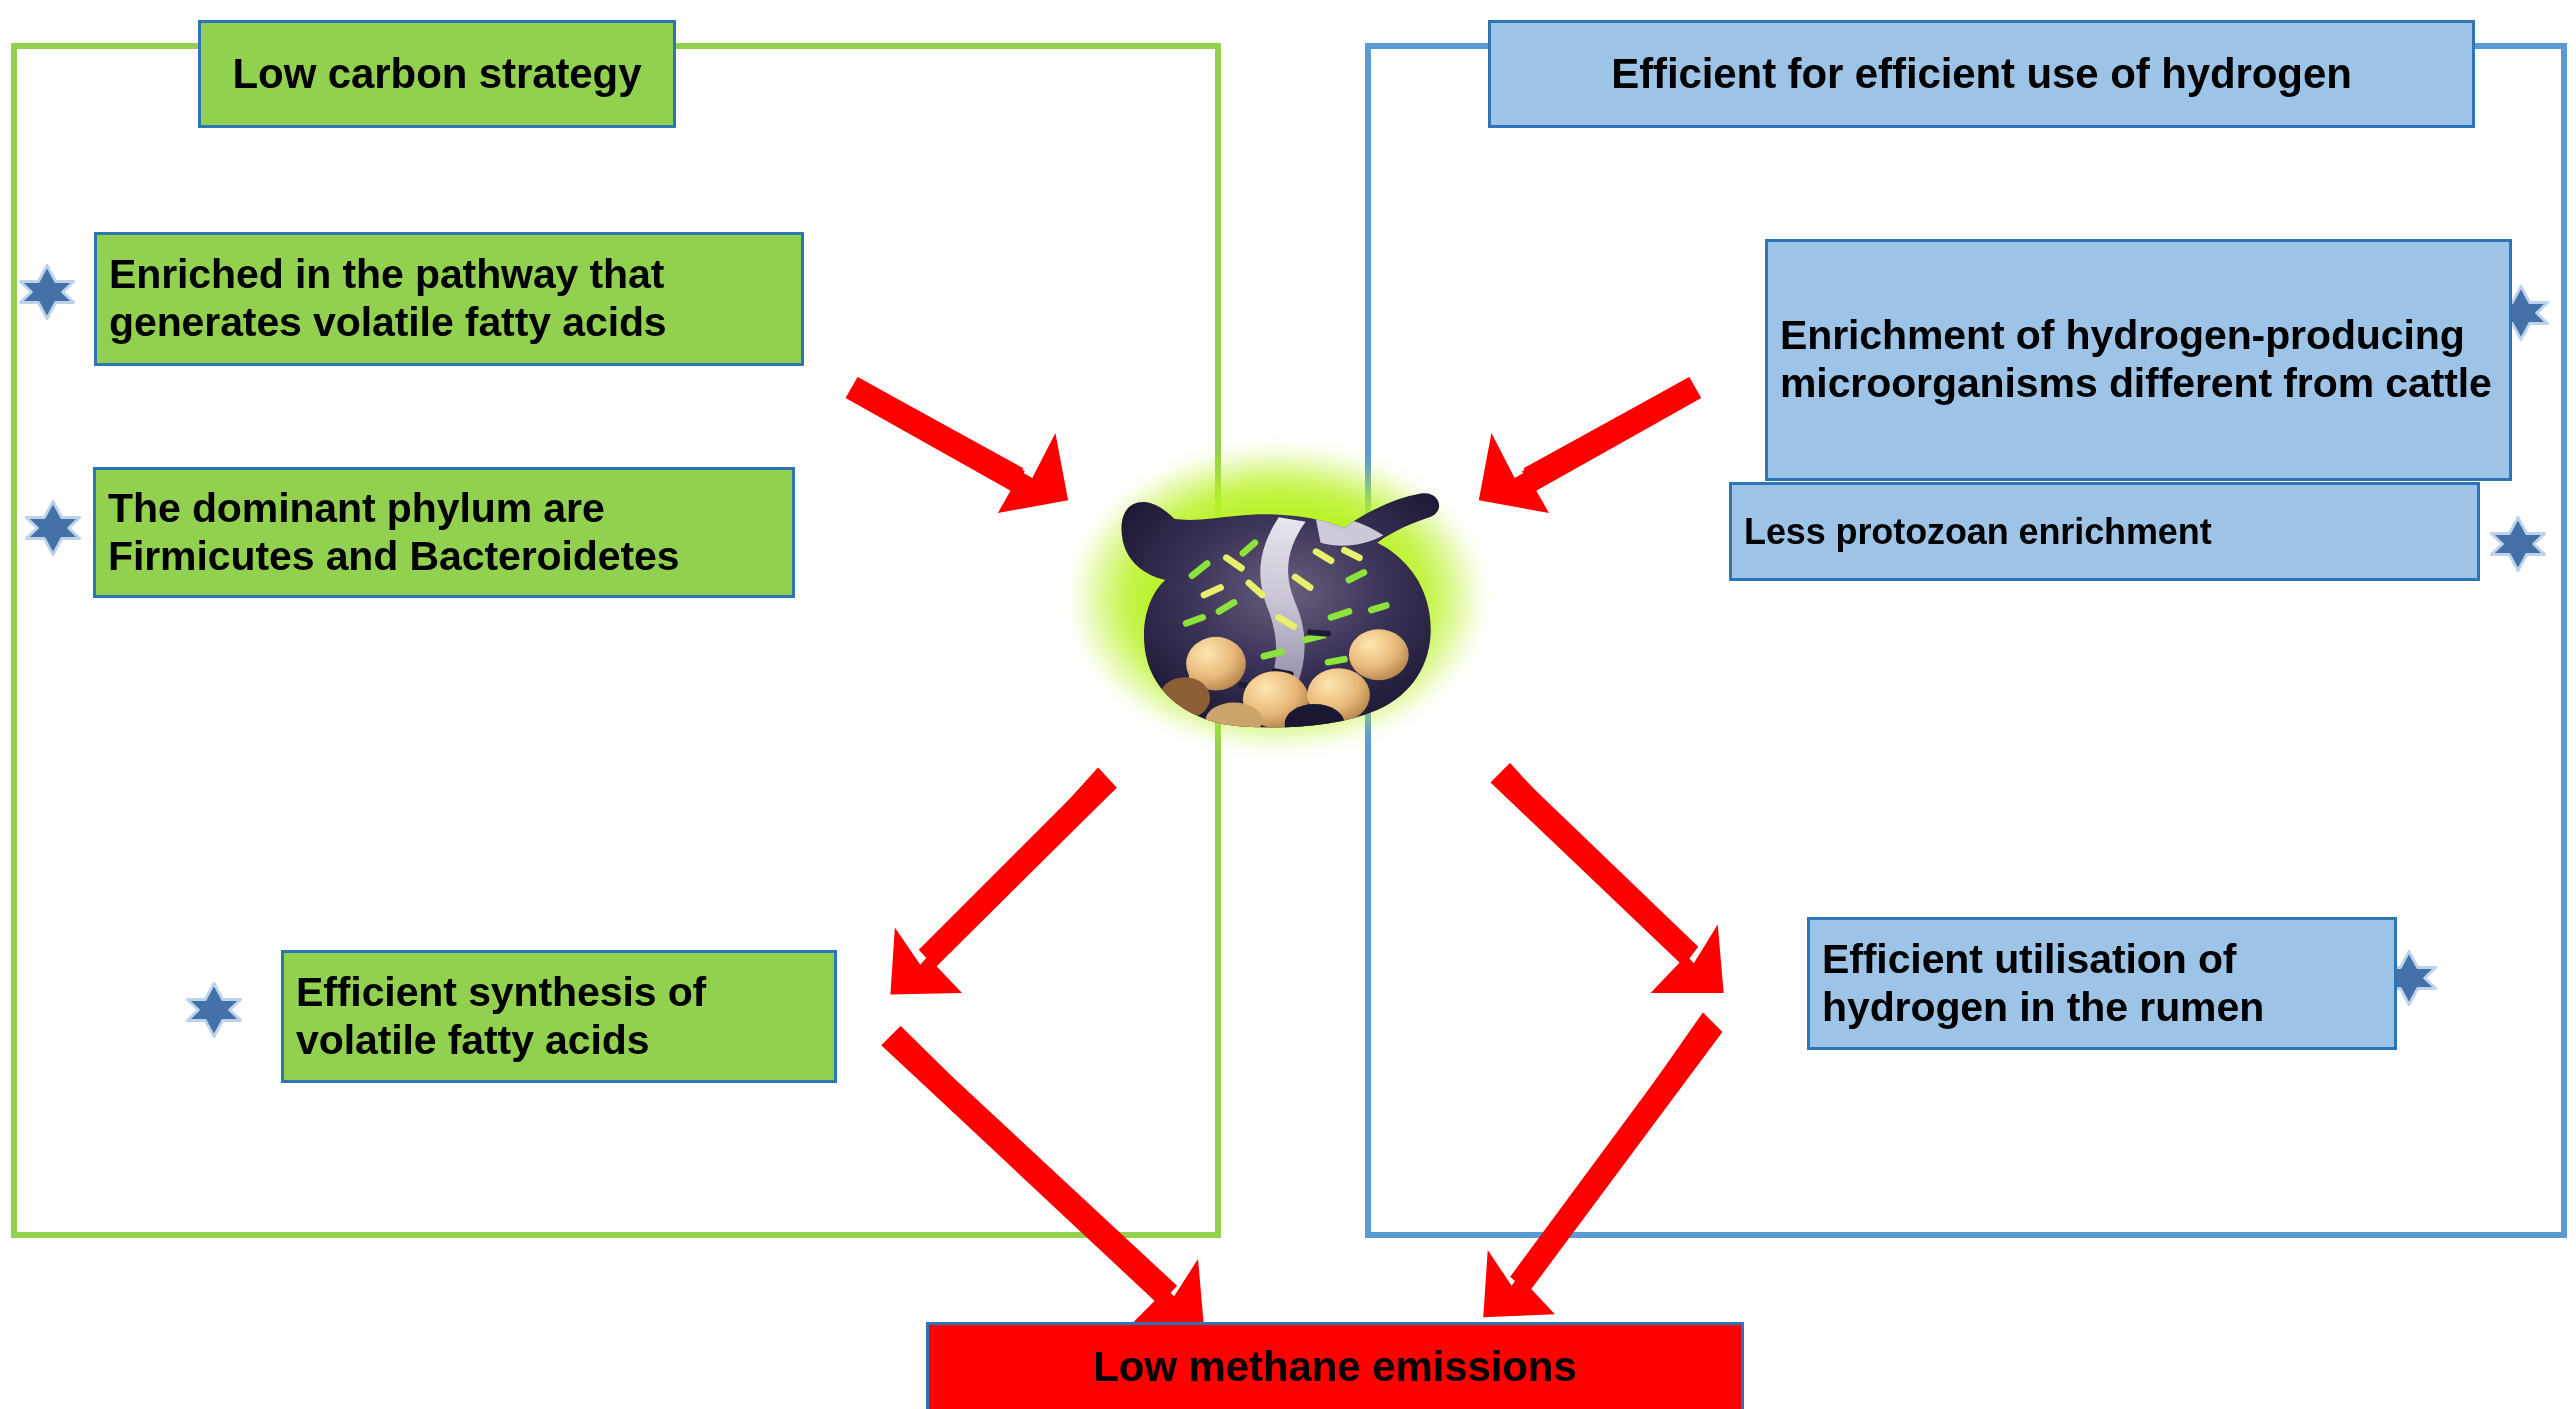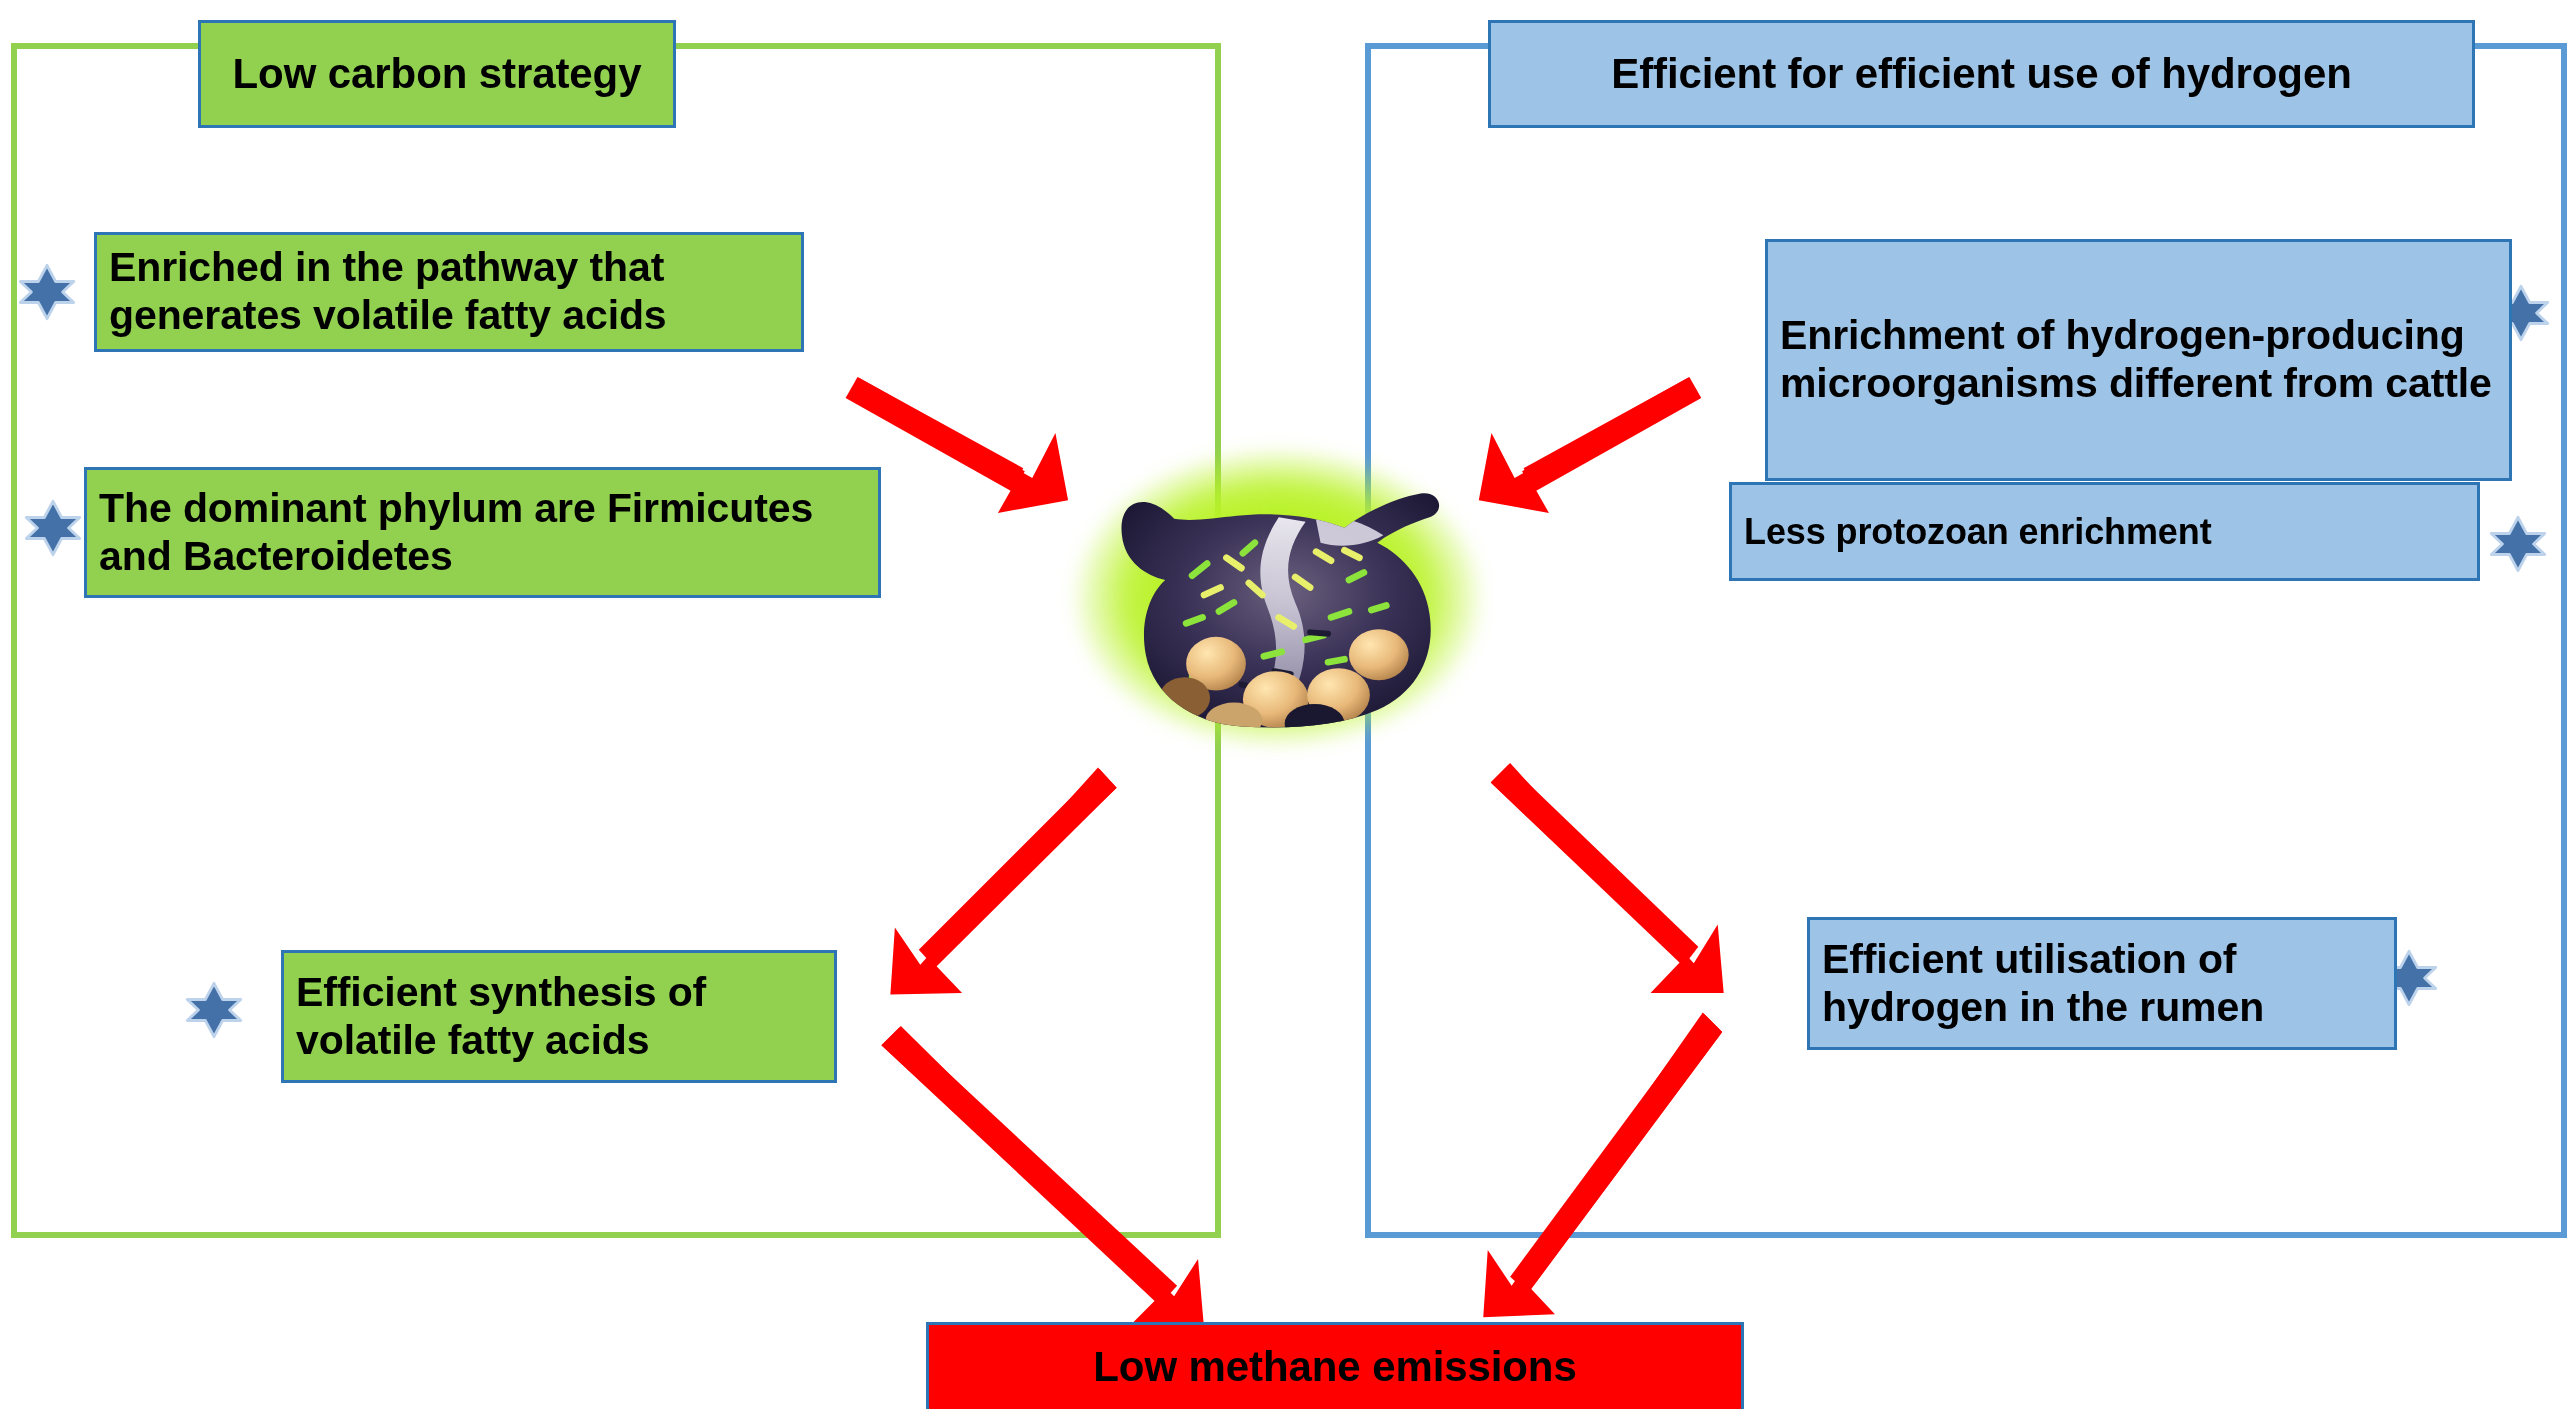--- a/index.html
+++ b/index.html
@@ -69,25 +69,25 @@
     padding-left: 12px;
     padding-right: 7.5px;
   }
 
   
   #node-title-green {
     left: 198px; top: 20px; width: 478px; height: 108px;
     font-size: 42px;
   }
   #node-g1 {
-    left: 94px; top: 232px; width: 710px; height: 120px;
+    left: 94px; top: 232px; width: 710px; height: 134px;
     font-size: 41px;
   }
   #node-g2 {
-    left: 84px; top: 467px; width: 797px; height: 131px;
+    left: 93px; top: 467px; width: 702px; height: 131px;
     font-size: 41px;
   }
   #node-g3 {
     left: 261px; top: 950px; width: 556px; height: 133px;
     font-size: 41px;
     margin-left: 20px;
   }
 
   
   #node-title-blue {

